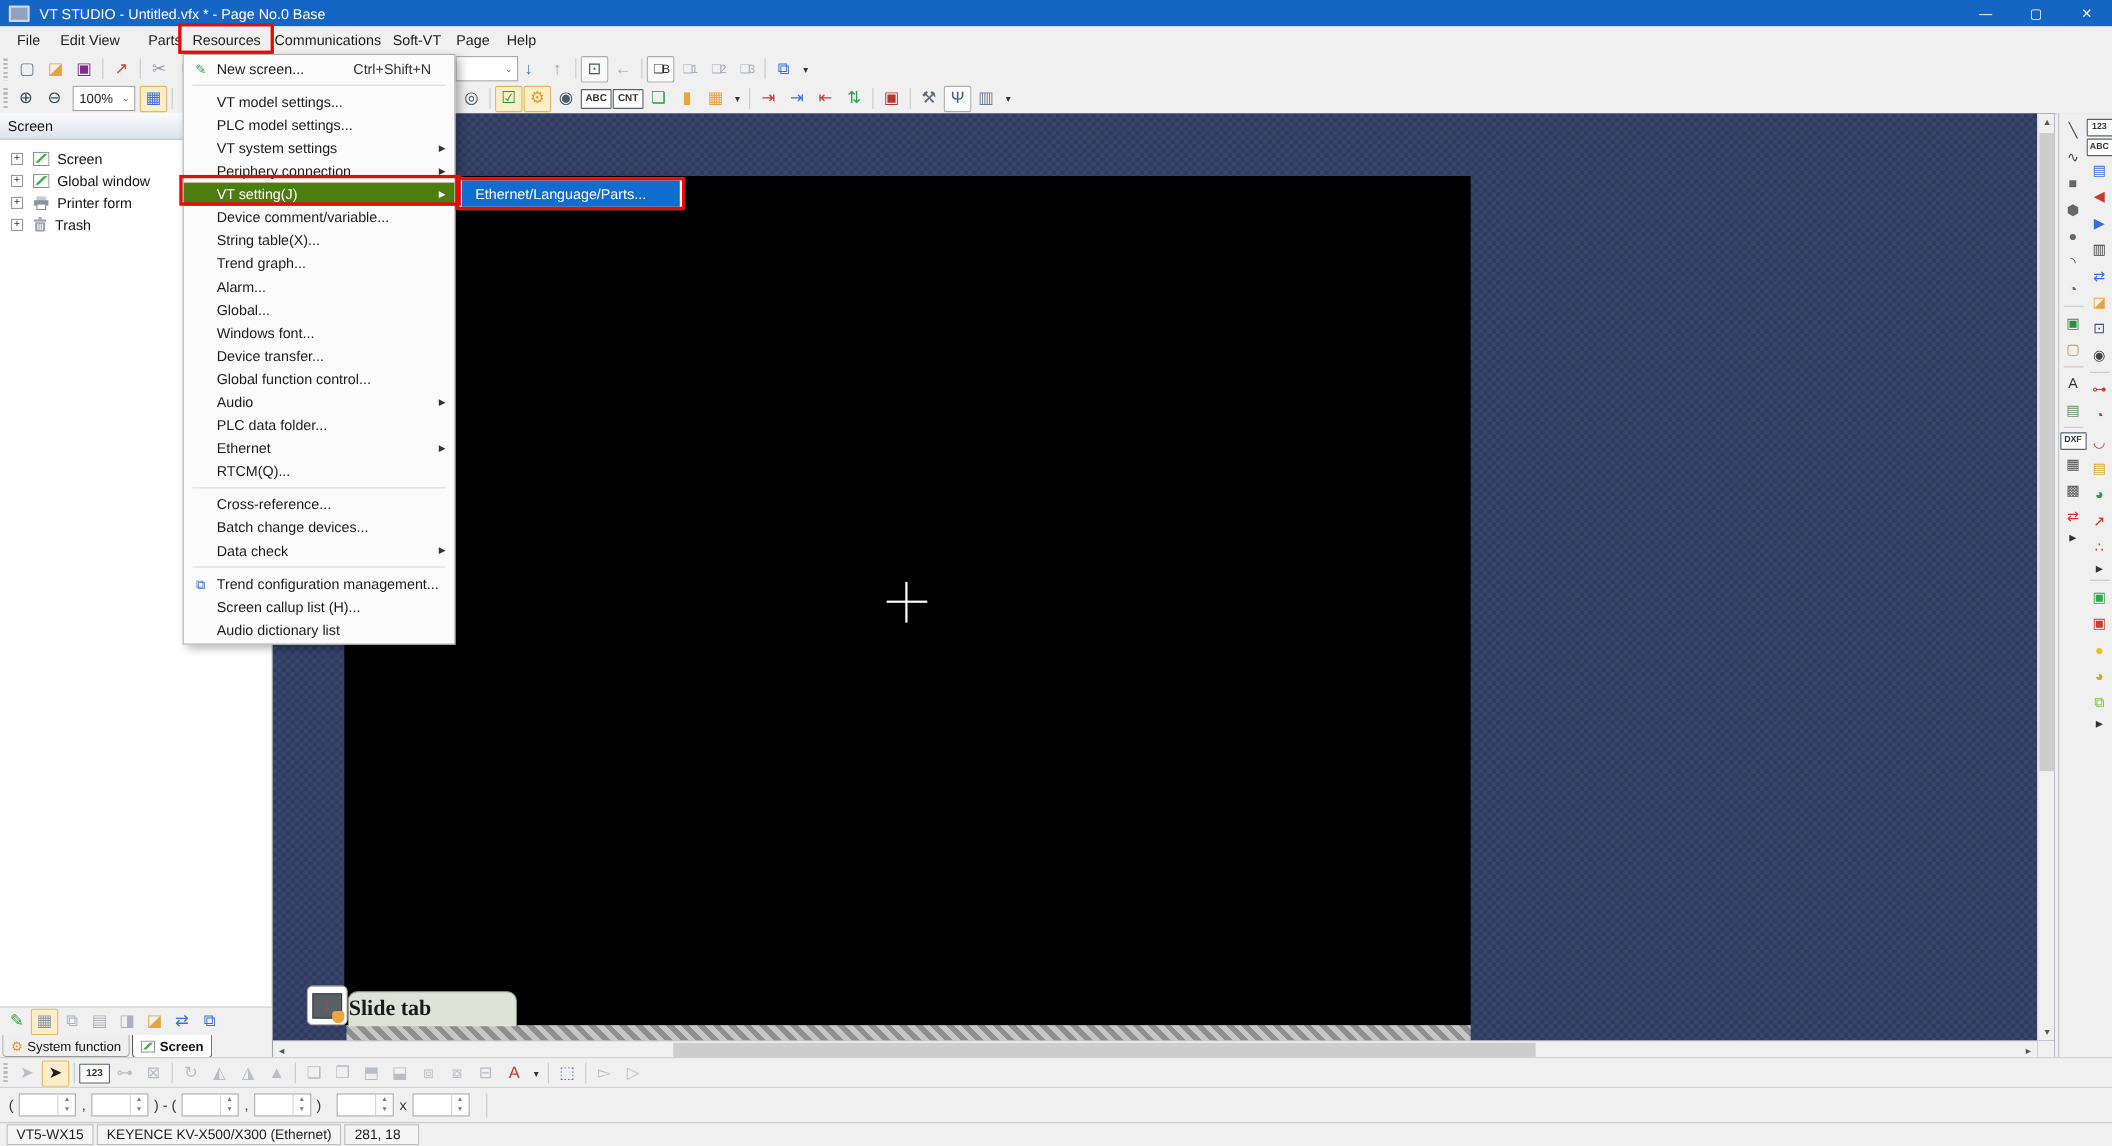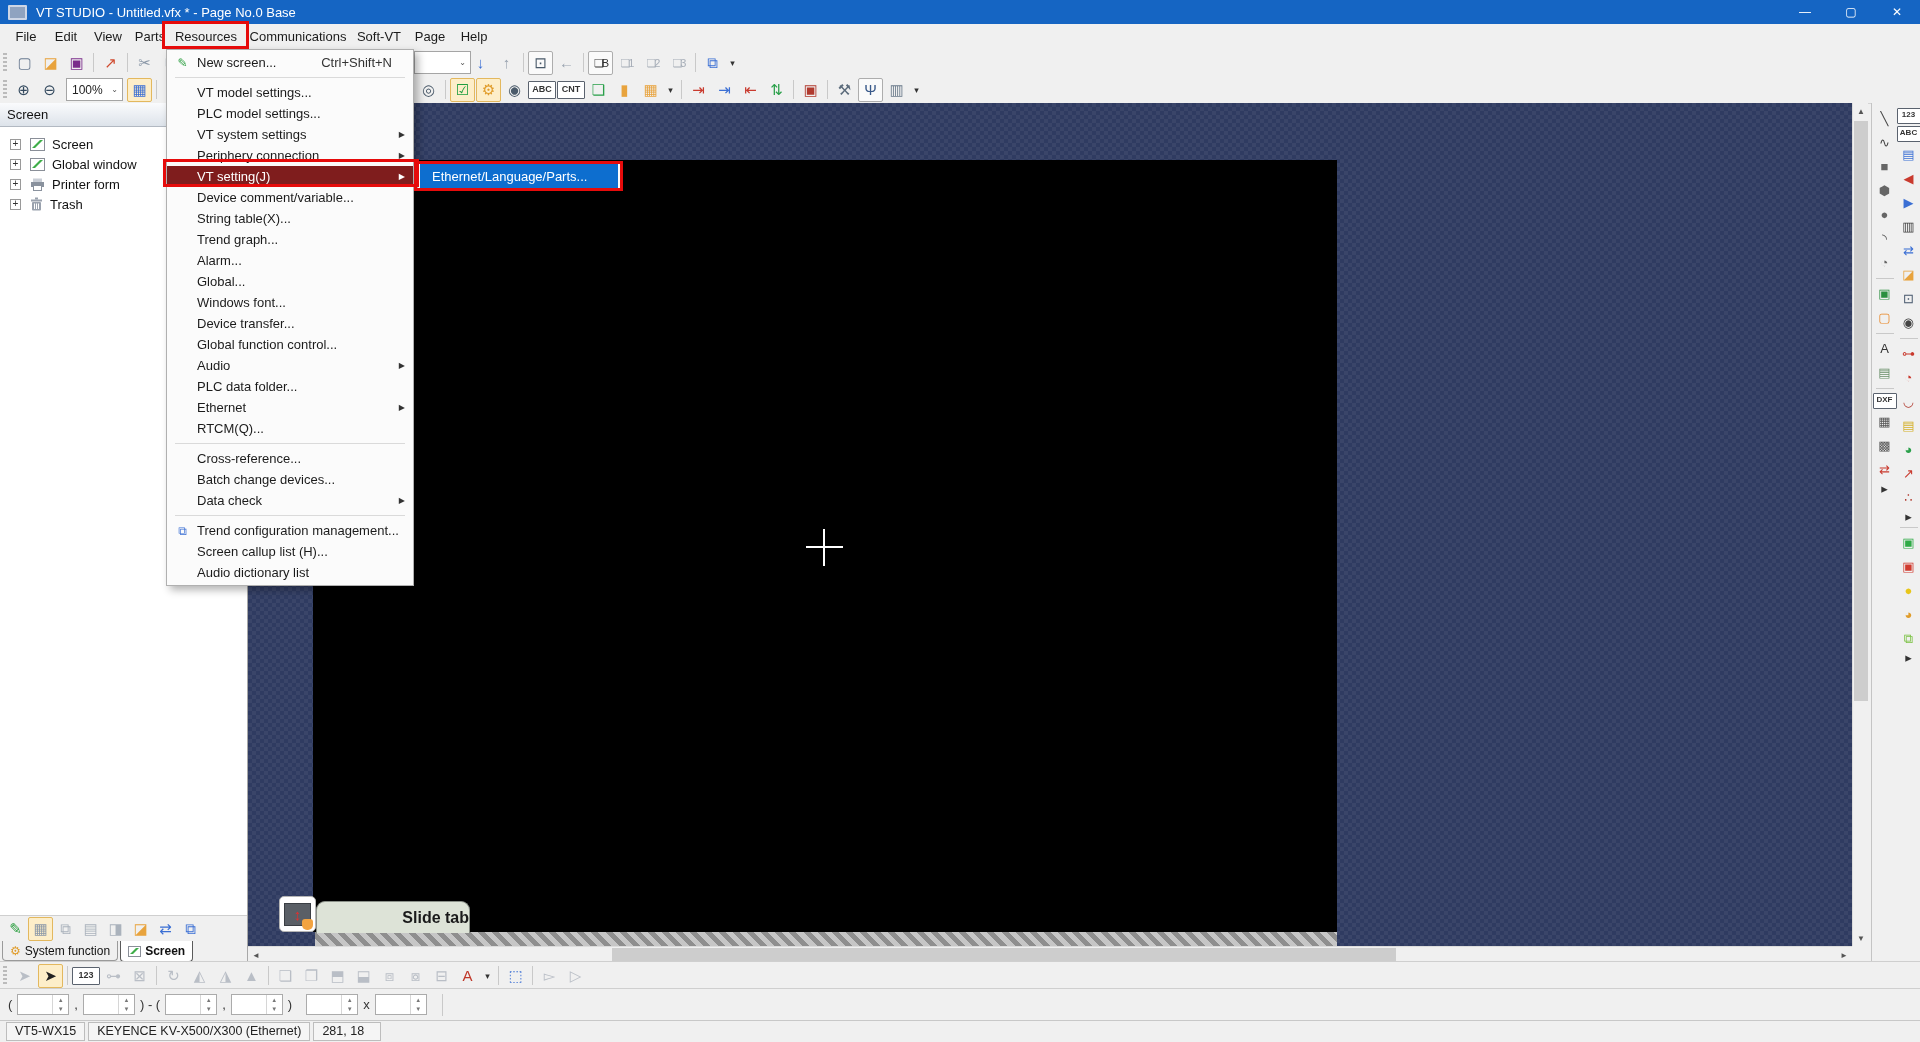--- a/index.html
+++ b/index.html
@@ -75,22 +75,22 @@
          background:repeating-linear-gradient(45deg,#c6c6c6 0 5px,#8f8f8f 5px 10px)}
   .slide-icon{position:absolute;left:31px;top:793px;width:37px;height:36px;background:#fff;
               border:1px solid #b5b5b5;border-radius:5px;box-sizing:border-box;
               display:flex;align-items:center;justify-content:center}
   .si-screen{width:25px;height:21px;background:#5a5f66;border:1px solid #3a3e44;display:flex;
              align-items:center;justify-content:center;color:#e03030;font-size:15px;font-weight:bold}
   .si-hand{position:absolute;right:2px;bottom:1px;width:11px;height:11px;background:#f2a340;
            border-radius:3px 3px 5px 5px}
   .slide-tab{position:absolute;left:68px;top:798px;width:152px;height:31px;background:#dde3d7;
              border:1px solid #8a9088;border-bottom:none;border-radius:9px 9px 0 0;
-             display:flex;align-items:center;justify-content:flex-end;
-             font-family:Liberation Sans, sans-serif;font-weight:bold;font-size:16px;color:#1a1a1a}
+             display:flex;align-items:center;justify-content:flex-start;
+             font-family:Liberation Serif, serif;font-weight:bold;font-size:20px;color:#1a1a1a}
   .vscroll{position:absolute;right:0;top:0;width:16px;height:843px;background:#f0f0f0;border-left:1px solid #dcdcdc;box-sizing:border-box}
   .vthumb{position:absolute;left:1px;top:18px;width:14px;height:580px;background:#cdcdcd}
   .hscroll{position:absolute;left:0;top:843px;width:1604px;height:15px;background:#f0f0f0;border-top:1px solid #dcdcdc;box-sizing:border-box}
   .hthumb{position:absolute;left:364px;top:1px;width:784px;height:13px;background:#cdcdcd}
   .scorner{position:absolute;right:0;top:843px;width:16px;height:15px;background:#f0f0f0}
   .sarrow{position:absolute;color:#555;font-size:8px;width:16px;height:16px;display:flex;
           align-items:center;justify-content:center}
 
   
   .right-tb{position:absolute;left:1871px;top:103px;width:49px;height:858px;background:#f0f0f0;
@@ -118,21 +118,21 @@
              font-size:12.5px;color:#222;padding:0 3px}
   .sb-msg{flex:1;padding-left:4px}
   .scell{border:1px solid #bdbdbd;height:17px;line-height:17px;padding:0 8px;margin-left:3px;background:#f5f5f5;white-space:nowrap}
 
   
   .menu-panel{position:absolute;left:166px;top:49px;width:248px;background:#fbfbfb;
               border:1px solid #b0b0b0;box-shadow:4px 4px 8px rgba(0,0,0,.3);padding:2px 0;
               z-index:30;box-sizing:border-box}
   .mi{height:21px;display:flex;align-items:center;font-size:13px;color:#1b1b1b;
       padding-left:30px;padding-right:5px;position:relative}
-  .mi.hl{background:#7f1d1d;color:#fff}
+  .mi.hl{background:#4d7c0f;color:#fff}
   .mico{position:absolute;left:6px;width:19px;text-align:center;font-size:12px}
   .mshort{margin-left:auto;padding-right:16px;color:#333}
   .marrow{margin-left:auto;font-size:8px;color:#333;padding-right:3px}
   .mi.hl .marrow{color:#fff}
   .msep{height:1px;background:#dadada;margin:4px 8px}
   .submenu-panel{position:absolute;left:417px;top:161px;width:204px;height:30px;background:#fbfbfb;
                  border:1px solid #b0b0b0;box-shadow:4px 4px 8px rgba(0,0,0,.3);z-index:30;
                  box-sizing:border-box;padding:2px}
   .smi{height:100%;background:#0d6ecf;color:#fff;display:flex;align-items:center;
        padding-left:12px;font-size:13px}
@@ -152,21 +152,21 @@
   <div class="winbtns">
     <span class="winbtn">—</span>
     <span class="winbtn">▢</span>
     <span class="winbtn">✕</span>
   </div>
 </div>
 
 <div class="menubar">
   <span class="mb-item" style="left:6px;width:40px">File</span>
   <span class="mb-item" style="left:46px;width:40px">Edit</span>
-  <span class="mb-item" style="left:87px;width:42px">View</span>
+  <span class="mb-item" style="left:74px;width:42px">View</span>
   <span class="mb-item" style="left:128px;width:44px">Parts</span>
   <span class="mb-item" style="left:166px;width:80px">Resources</span>
   <span class="mb-item" style="left:246px;width:104px">Communications</span>
   <span class="mb-item" style="left:350px;width:58px">Soft-VT</span>
   <span class="mb-item" style="left:408px;width:44px">Page</span>
   <span class="mb-item" style="left:452px;width:44px">Help</span>
 </div>
 
 <div class="toolbar t1">
   <div class="strip" style="left:2px">

